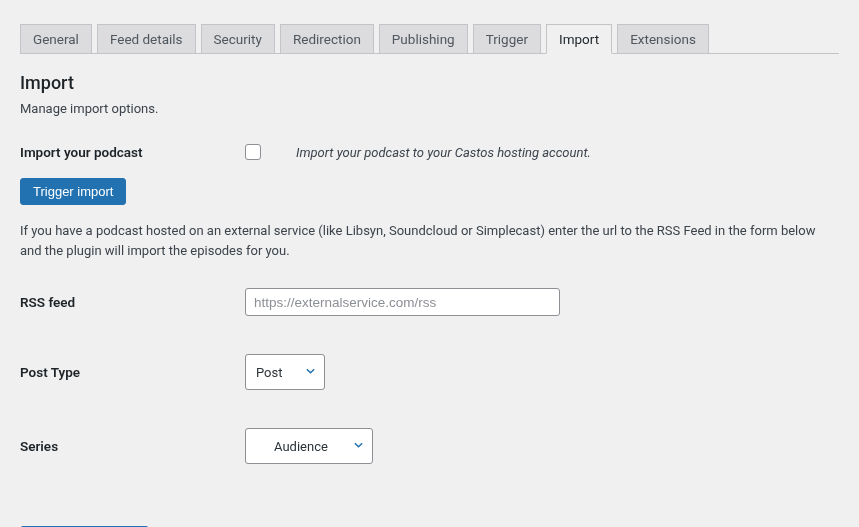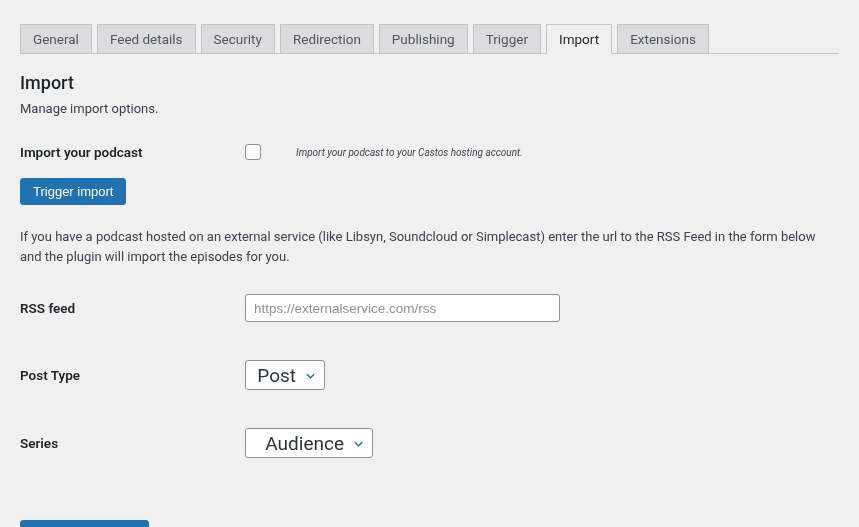--- a/index.html
+++ b/index.html
@@ -68,32 +68,32 @@
       border: 1px solid #8c8f94;
       border-radius: 3px;
       background: #fff;
       margin-right: 10px;
       flex-shrink: 0;
       cursor: pointer;
     }
     .checkbox-label {
       font-style: italic;
       color: #3c434a;
-      font-size: 10px;
+      font-size: 13px;
     }
     .btn-primary {
       background: #2271b1;
       border: 1px solid #2271b1;
       color: #fff;
       padding: 5px 12px;
       font-size: 13px;
       border-radius: 3px;
       cursor: pointer;
     }
-    .section-gap { margin-top: 18px; margin-bottom: 22px; }
+    .section-gap { margin-top: 18px; margin-bottom: 16px; }
     .help-text {
       font-size: 13px;
       color: #3c434a;
       line-height: 1.5;
       margin-bottom: 28px;
     }
     input[type=text].url {
       width: 315px;
       padding: 4px 8px;
       font-size: 13.5px;
@@ -104,26 +104,25 @@
       height: 28px;
     }
     input[type=text].url::placeholder { color: #8c8f94; }
     .select {
       position: relative;
       display: inline-flex;
       align-items: center;
       border: 1px solid #8c8f94;
       border-radius: 3px;
       background: #fff;
-      height: 30px;
+      height: 36px;
       padding: 0 28px 0 10px;
-      font-size: 19px;
+      font-size: 13px;
       color: #2c3338;
       cursor: pointer;
-      justify-content: flex-end;
     }
     .select.small { width: 80px; }
     .select.med { width: 128px; padding-left: 28px; }
     .chevron {
       position: absolute;
       right: 8px;
       top: 50%;
       transform: translateY(-50%);
       pointer-events: none;
     }

